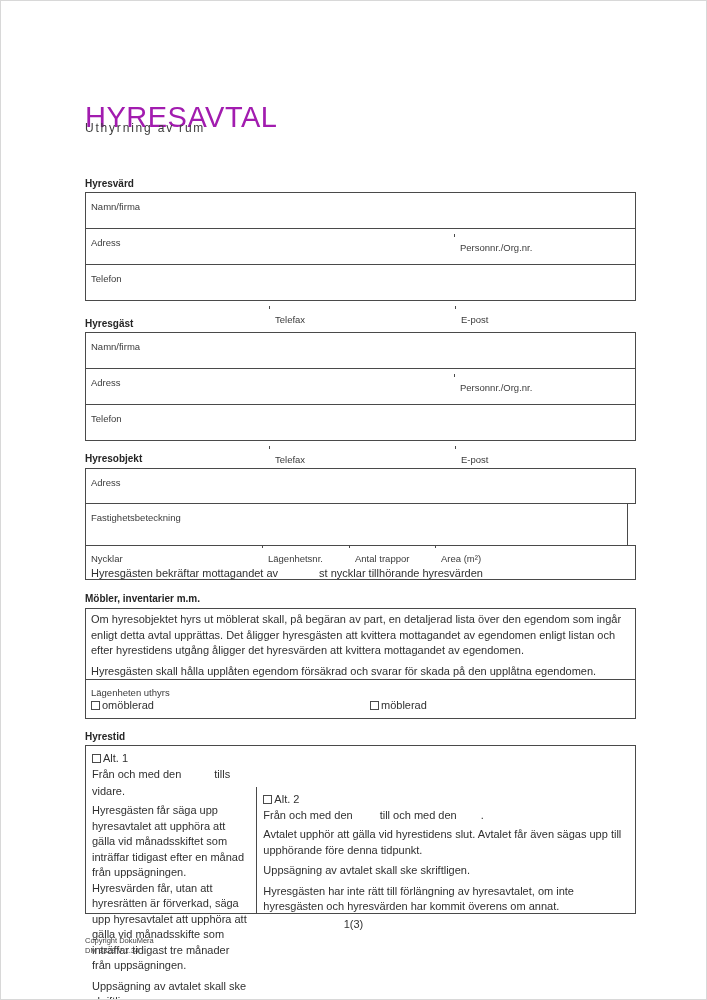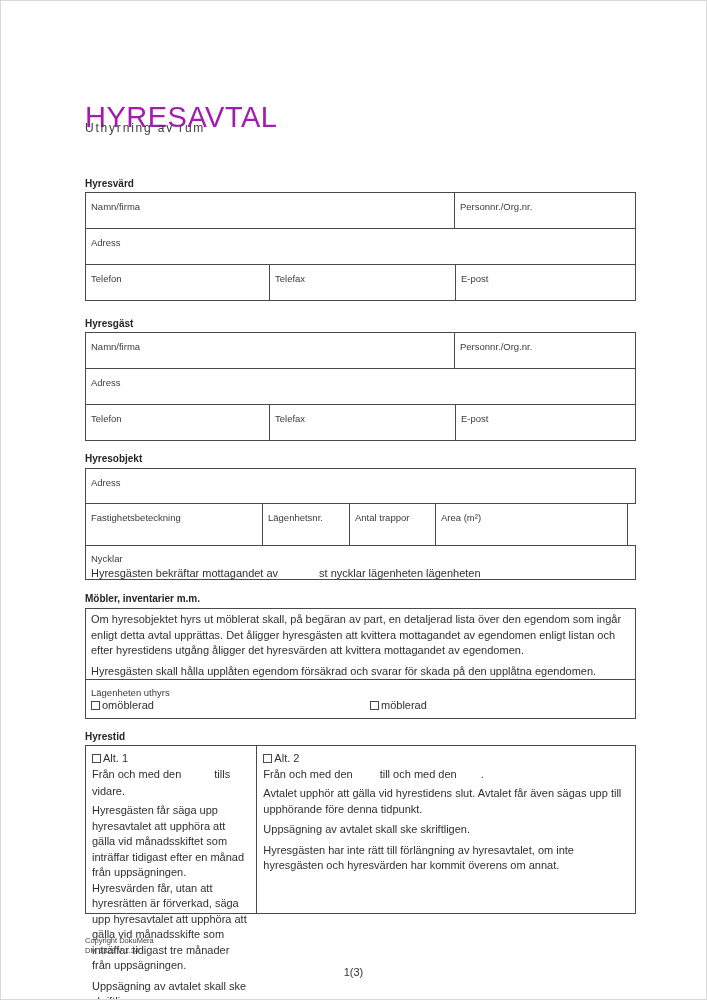--- a/index.html
+++ b/index.html
@@ -31,41 +31,41 @@
     background: #404040;
   }
   .rw {
     width: 551px;
     border: 1px solid #4a4a4a;
     display: flex;
     background: #fff;
   }
   .rw + .rw { margin-top: -1px; }
   .cell { padding: 3px 0 0 5px; position: relative; }
-  .cell + .cell { border-left: 1px solid #4a4a4a; }
+  .cell + .cell { border-left: 1px solid #4a4a4a; margin-top: 41px; }
   .grow { flex: 1 1 auto; }
   .flabel { font-size: 9.5px; color: #3b3b3b; display: inline-block; }
   .bodytxt { font-size: 11px; color: #303030; }
   .narrow { width: 543px; }
   .checkbox {
     display: inline-block; width: 9px; height: 9px;
     border: 1px solid #4a4a4a; background: #fff;
     margin-right: 2px; vertical-align: -1px;
   }
   .blank { display: inline-block; }
   .para { margin: 0 0 5px 0; font-size: 11px; line-height: 15.5px; color: #303030; }
   .cb-group { font-size: 11px; color: #303030; }
   .mobler-cb2 { position: absolute; left: 284px; top: 19px; }
   .mobler-cb1 { position: absolute; left: 5px; top: 19px; }
   .alt-cell { padding: 4px 6px 0 6px; }
   .alt-head { font-size: 11px; line-height: 16px; color: #303030; }
   .fill-line { font-size: 11px; line-height: 17px; color: #303030; margin-bottom: 3px; }
   .page-num {
     position: absolute; left: 0; top: 917px; width: 100%;
-    text-align: center; font-size: 11px; color: #333; margin-top: 48px;
+    text-align: center; font-size: 11px; color: #333;
   }
   .copyright {
     position: absolute; left: 84px; top: 935px;
     font-size: 7.5px; line-height: 10px; color: #3f3f3f;
   }
 </style>
 </head>
 <body>
 
 <div class="title">HYRESAVTAL</div>
@@ -110,21 +110,21 @@
   </div>
   <div class="rw narrow" style="height:43px">
     <div class="cell" style="width:176px"><span class="flabel">Fastighetsbeteckning</span></div>
     <div class="cell" style="width:87px"><span class="flabel">Lägenhetsnr.</span></div>
     <div class="cell" style="width:86px"><span class="flabel">Antal trappor</span></div>
     <div class="cell grow"><span class="flabel">Area (m²)</span></div>
   </div>
   <div class="rw" style="height:35px; display:block;">
     <div style="padding:2px 0 0 5px;"><span class="flabel">Nycklar</span></div>
     <div class="bodytxt" style="padding:1px 0 0 5px;">
-      <span>Hyresgästen bekräftar mottagandet av</span><span class="blank" style="width:41px"></span><span>st nycklar lägenheten lägenheten</span>
+      <span>Hyresgästen bekräftar mottagandet av</span><span class="blank" style="width:41px"></span><span>st nycklar tillhörande hyresvärden</span>
     </div>
   </div>
 </div>
 
 <div class="sec-label" style="top:592px">Möbler, inventarier m.m.</div>
 <div class="tbl" style="top:607px">
   <div class="rw" style="height:72px; display:block; padding:3px 6px 0 5px;">
     <p class="para">Om hyresobjektet hyrs ut möblerat skall, på begäran av part, en detaljerad lista över den egendom som ingår enligt detta avtal upprättas. Det åligger hyresgästen att kvittera mottagandet av egendomen enligt listan och efter hyrestidens utgång åligger det hyresvärden att kvittera mottagandet av egendomen.</p>
     <p class="para">Hyresgästen skall hålla upplåten egendom försäkrad och svarar för skada på den upplåtna egendomen.</p>
   </div>

